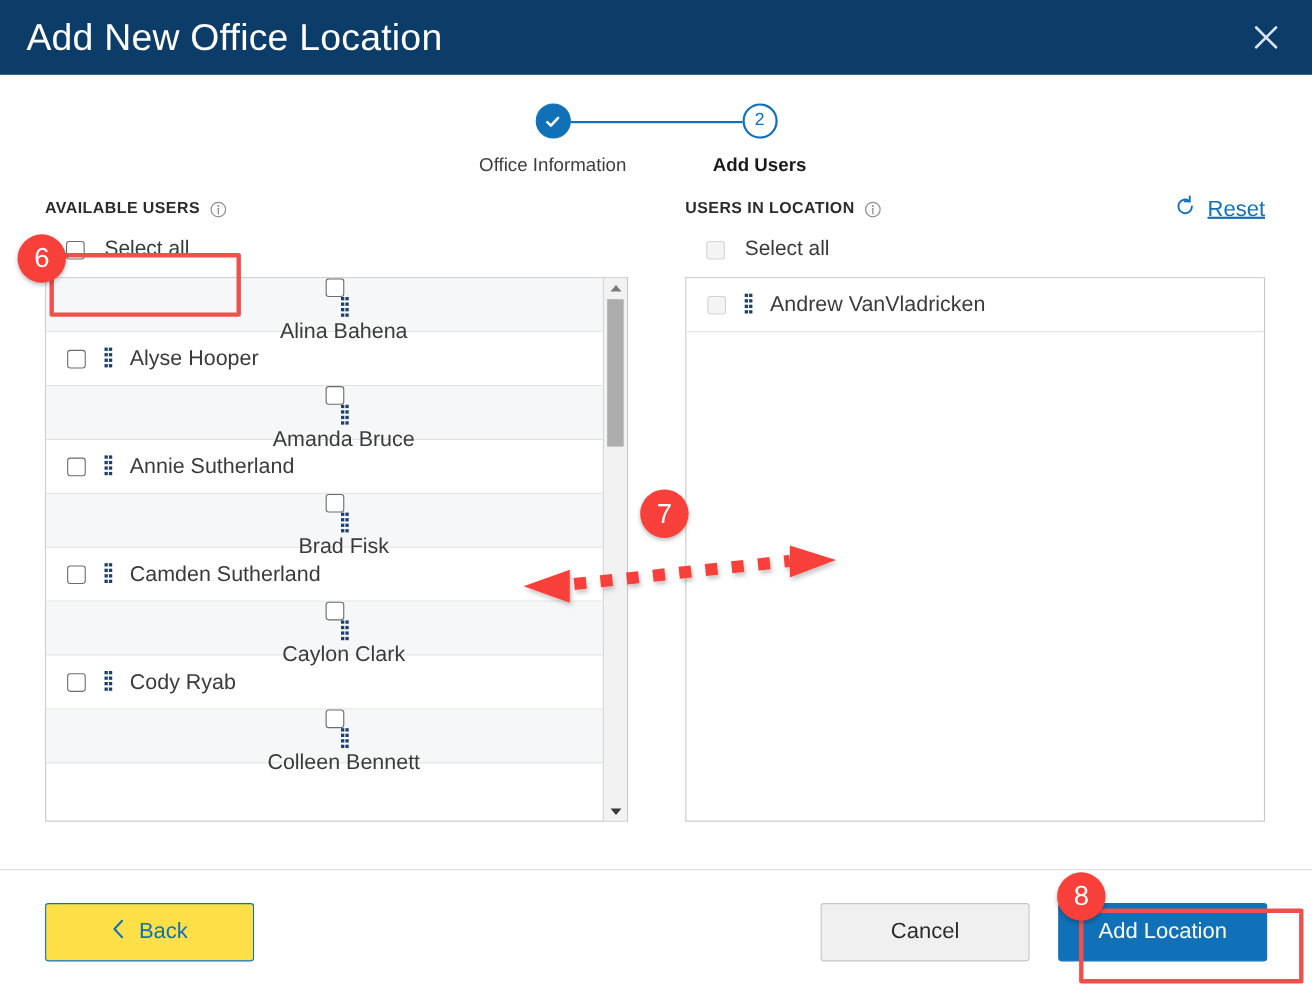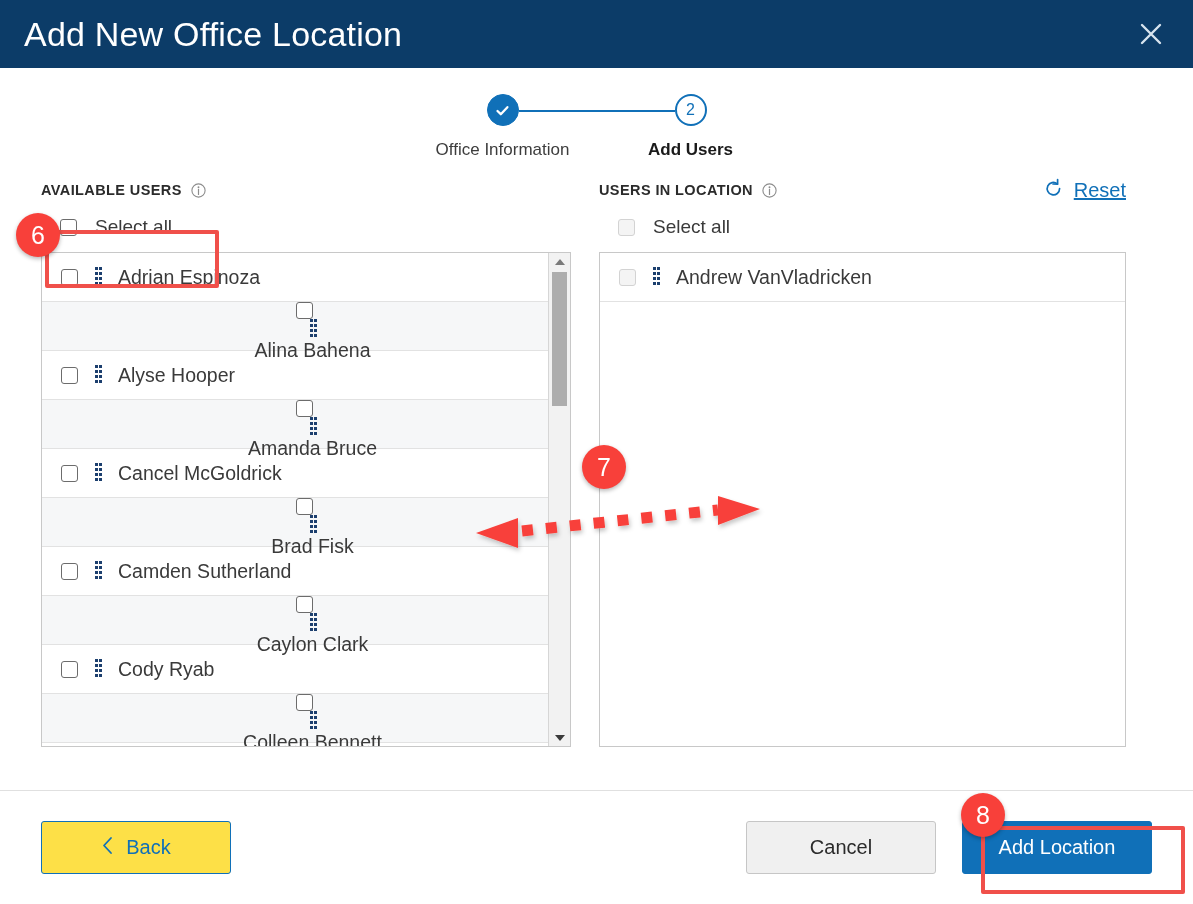--- a/index.html
+++ b/index.html
@@ -112,21 +112,21 @@
 
   
   .content {
     flex: 1 1 auto;
     position: relative;
     padding: 0 41px;
     box-sizing: border-box;
   }
   .columns {
     display: flex;
-    gap: 28px;
+    gap: 52px;
     margin-top: 18px;
   }
   .col { position: relative; }
   .col-left  { width: 530px; }
   .col-right { width: 527px; }
 
   .col-head {
     display: flex;
     align-items: center;
     height: 24px;
@@ -406,89 +406,75 @@
           </span>
         </div>
 
         <div class="selectall-row">
           <span class="cbox"></span>
           <span class="selectall-label">Select all</span>
         </div>
 
         <div class="listbox left">
           <div class="listscroll">
+            <div class="row alt">
+                <span class="cbox"></span>
+                <span class="grip">
+                  <i></i>
+                  <i></i>
+                  <i></i>
+                  <i></i>
+                  <i></i>
+                  <i></i>
+                  <i></i>
+                  <i></i>
+                </span>
+                <span class="row-name">Alina Bahena</span>
+              </div>
             <div class="row">
                 <span class="cbox"></span>
                 <span class="grip">
                   <i></i>
                   <i></i>
                   <i></i>
                   <i></i>
                   <i></i>
                   <i></i>
                   <i></i>
                   <i></i>
                 </span>
-                <span class="row-name">Adrian Espinoza</span>
+                <span class="row-name">Alyse Hooper</span>
               </div>
             <div class="row alt">
                 <span class="cbox"></span>
                 <span class="grip">
                   <i></i>
                   <i></i>
                   <i></i>
                   <i></i>
                   <i></i>
                   <i></i>
                   <i></i>
                   <i></i>
                 </span>
-                <span class="row-name">Alina Bahena</span>
+                <span class="row-name">Amanda Bruce</span>
               </div>
             <div class="row">
                 <span class="cbox"></span>
                 <span class="grip">
                   <i></i>
                   <i></i>
                   <i></i>
                   <i></i>
                   <i></i>
                   <i></i>
                   <i></i>
                   <i></i>
                 </span>
-                <span class="row-name">Alyse Hooper</span>
-              </div>
-            <div class="row alt">
-                <span class="cbox"></span>
-                <span class="grip">
-                  <i></i>
-                  <i></i>
-                  <i></i>
-                  <i></i>
-                  <i></i>
-                  <i></i>
-                  <i></i>
-                  <i></i>
-                </span>
-                <span class="row-name">Amanda Bruce</span>
-              </div>
-            <div class="row">
-                <span class="cbox"></span>
-                <span class="grip">
-                  <i></i>
-                  <i></i>
-                  <i></i>
-                  <i></i>
-                  <i></i>
-                  <i></i>
-                  <i></i>
-                  <i></i>
-                </span>
-                <span class="row-name">Cancel McGoldrick</span>
+                <span class="row-name">Annie Sutherland</span>
               </div>
             <div class="row alt">
                 <span class="cbox"></span>
                 <span class="grip">
                   <i></i>
                   <i></i>
                   <i></i>
                   <i></i>
                   <i></i>
                   <i></i>

